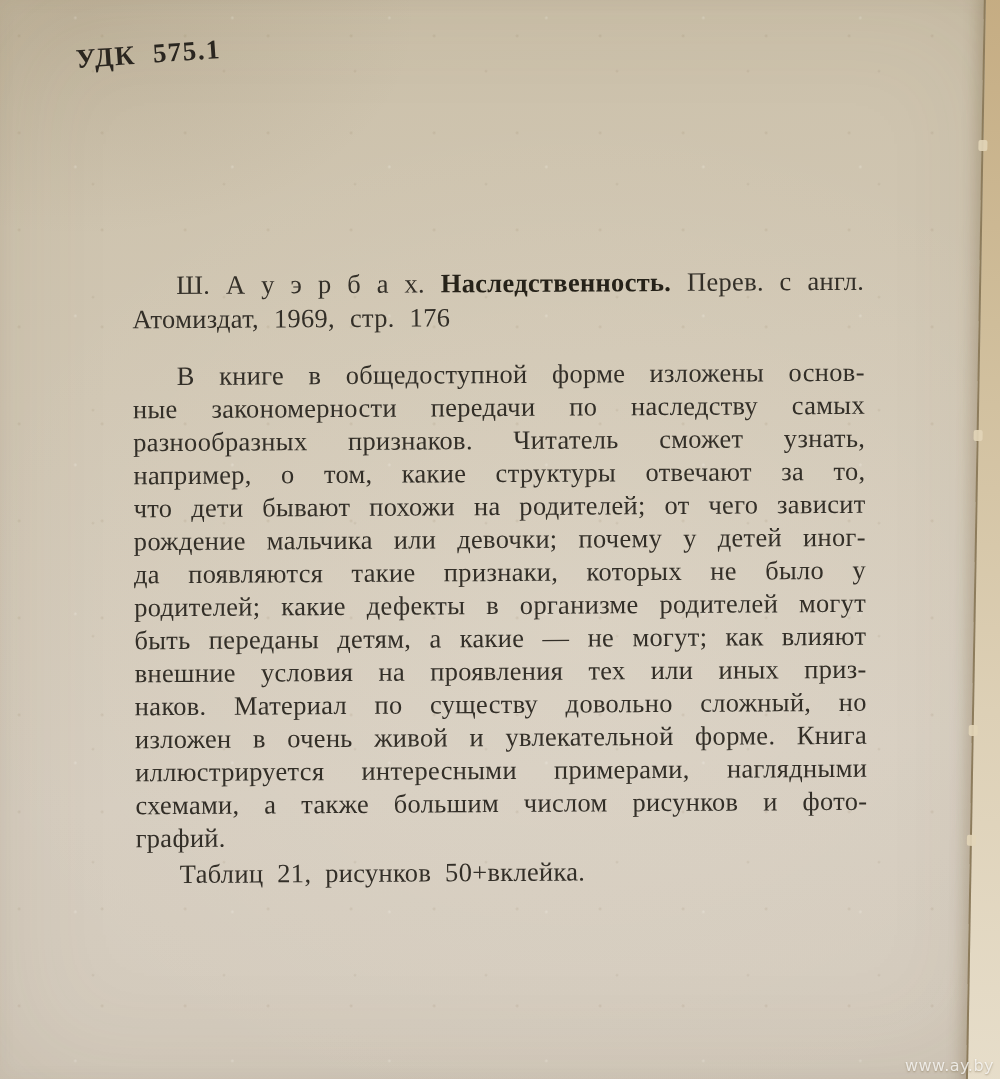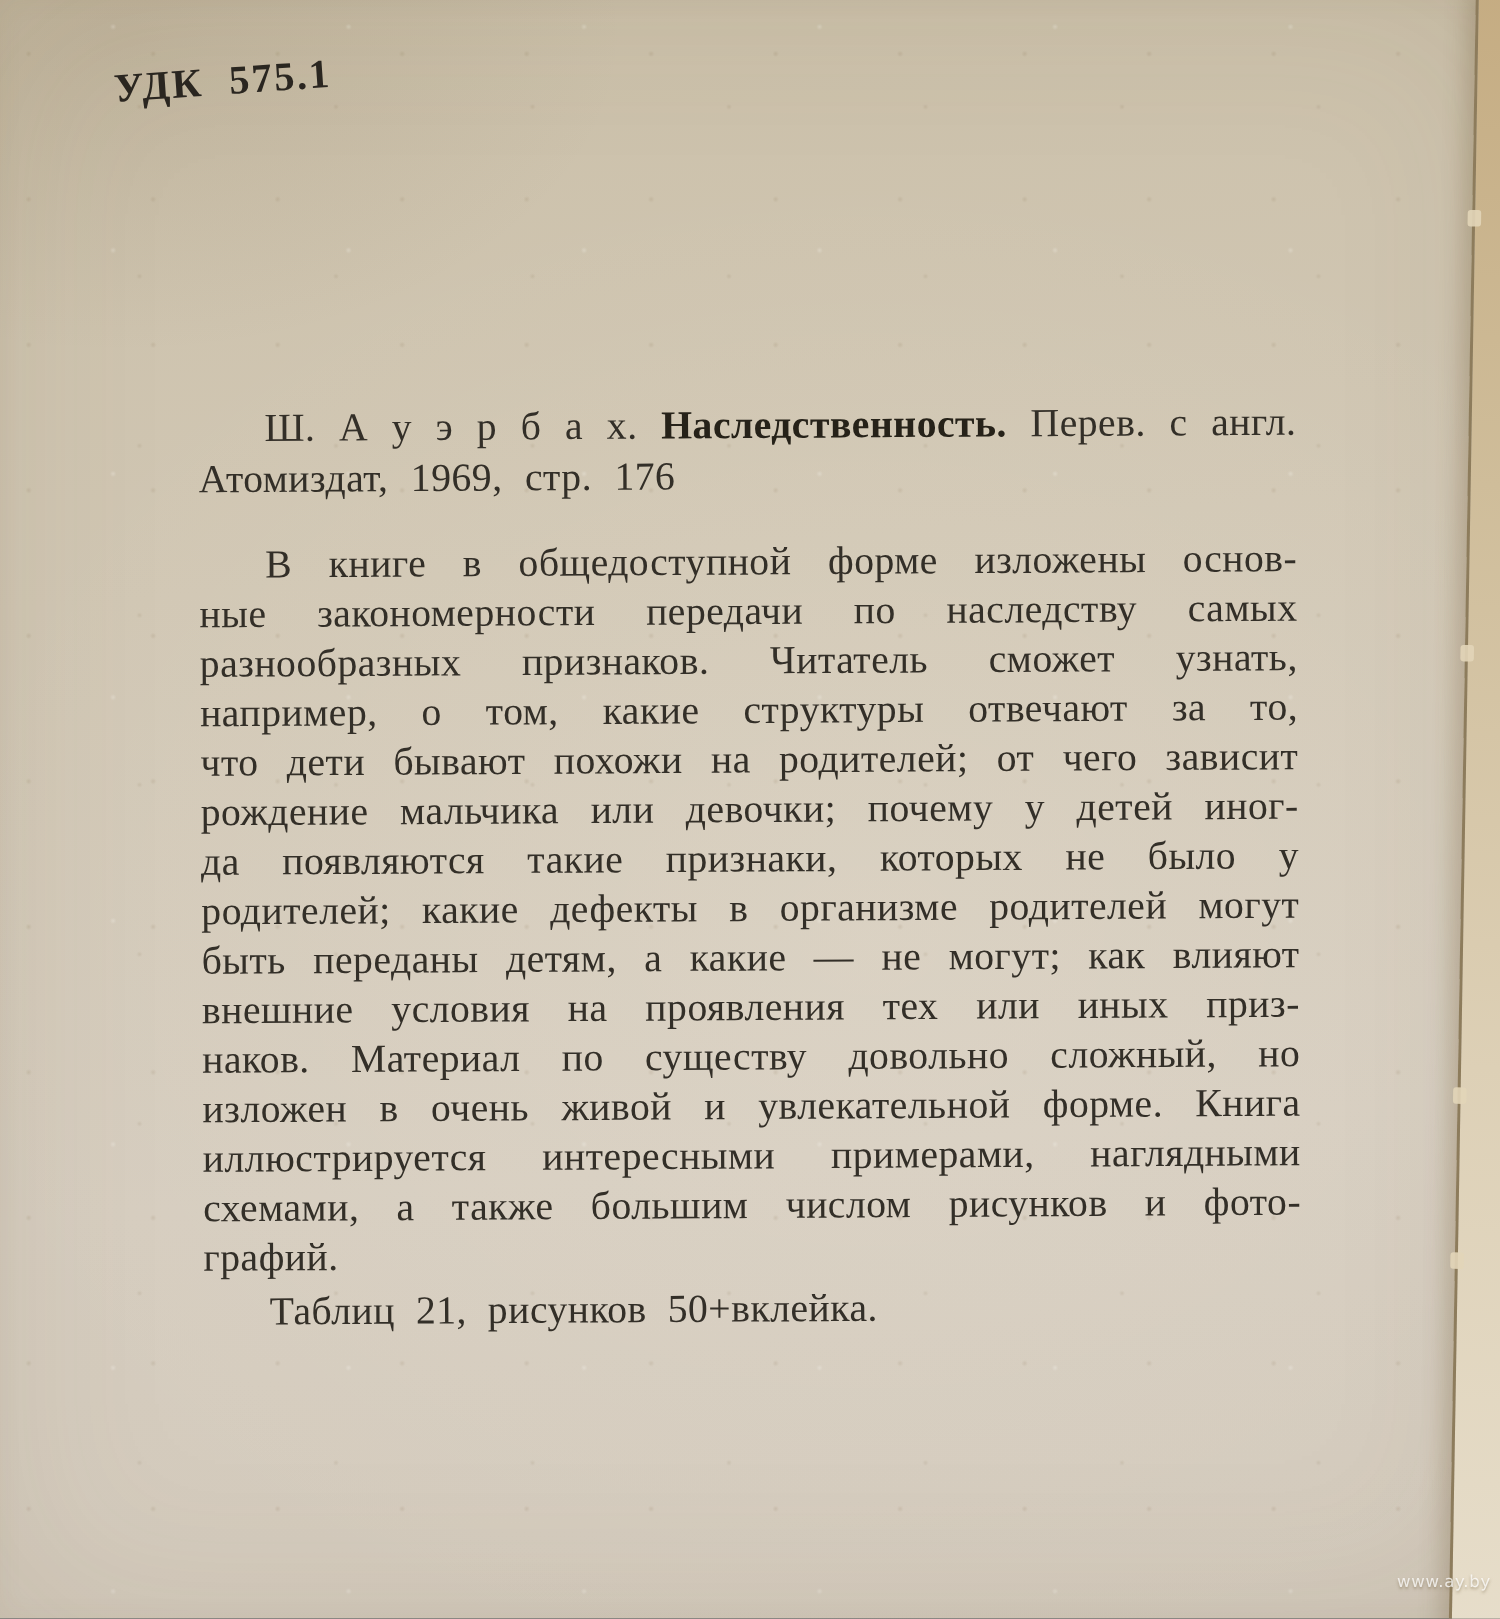--- a/index.html
+++ b/index.html
@@ -43,23 +43,23 @@
   .edge-strip{
     position:absolute;left:984px;top:-10px;width:60px;height:1110px;
     background:linear-gradient(#c5ac82 0%,#cfbd9a 30%,#ddd0b6 65%,#e7decb 100%);
     border-left:2px solid #8d7c5c;
     transform:rotate(0.95deg);transform-origin:top left;
     box-shadow:-10px 0 14px -4px rgba(110,90,55,.28);
   }
   .notch{position:absolute;left:-5px;width:9px;height:11px;background:#e2d5b8;opacity:.9;border-radius:2px;}
   .n1{top:150px}.n2{top:440px}.n3{top:735px}.n4{top:845px}
   .watermark{
-    position:absolute;right:6px;bottom:18px;
+    position:absolute;right:6px;bottom:4px;
     font-family:"DejaVu Sans","Liberation Sans",sans-serif;
-    font-size:11px;letter-spacing:.5px;color:rgba(255,255,255,.75);
+    font-size:16px;letter-spacing:.5px;color:rgba(255,255,255,.75);
     text-shadow:0 1px 2px rgba(140,125,95,.65);
   }
 </style>
 </head>
 <body>
 
 <div class="photo">
   <div class="paper"></div>
 
   <div class="udk">УДК 575.1</div>

